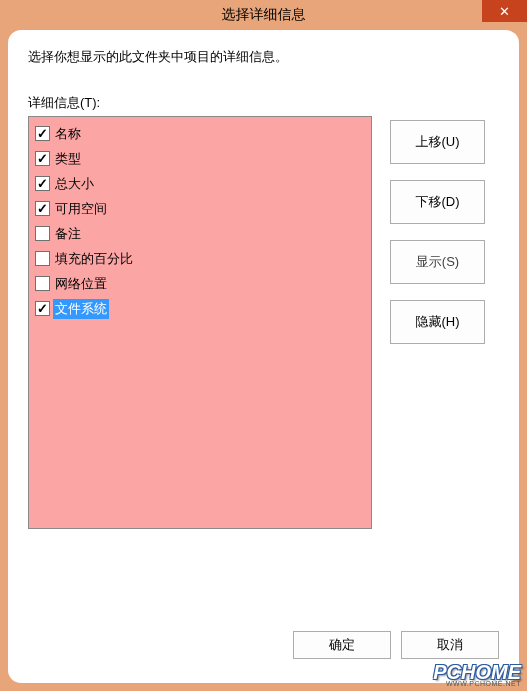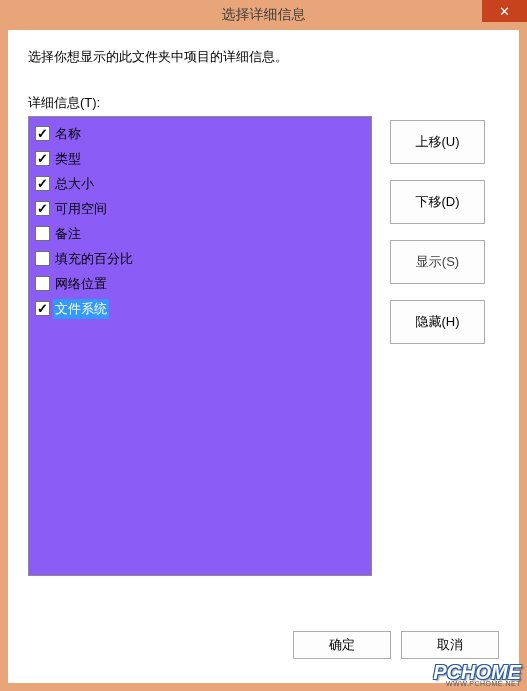--- a/index.html
+++ b/index.html
@@ -16,21 +16,21 @@
     }
     .titlebar {
       height: 30px;
       background: #e8a57a;
       position: relative;
       display: flex;
       align-items: center;
       justify-content: center;
     }
     .titlebar-title {
-      color: #404040;
+      color: #000000;
       font-size: 14px;
     }
     .close-btn {
       position: absolute;
       right: 0;
       top: 0;
       width: 45px;
       height: 22px;
       background: #c6431d;
       color: #fff;
@@ -42,39 +42,40 @@
       font-family: Arial, sans-serif;
     }
     .content {
       position: absolute;
       left: 8px;
       top: 30px;
       right: 8px;
       bottom: 8px;
       background: #fff;
       padding: 18px 20px 20px 20px;
+      border-radius: 13px;
     }
     .instruction {
       font-size: 13px;
       color: #000;
       margin-bottom: 28px;
     }
     .list-label {
       font-size: 13px;
       margin-bottom: 4px;
     }
     .middle-row {
       display: flex;
       gap: 18px;
     }
     .listbox {
       width: 344px;
-      height: 460px;
+      height: 413px;
       border: 1px solid #8a8a8a;
-      background: #8b5cf6;
+      background: #fca5a5;
       padding: 4px 6px;
       overflow: auto;
     }
     .list-item {
       display: flex;
       align-items: center;
       height: 25px;
       font-size: 13px;
       cursor: default;
     }

